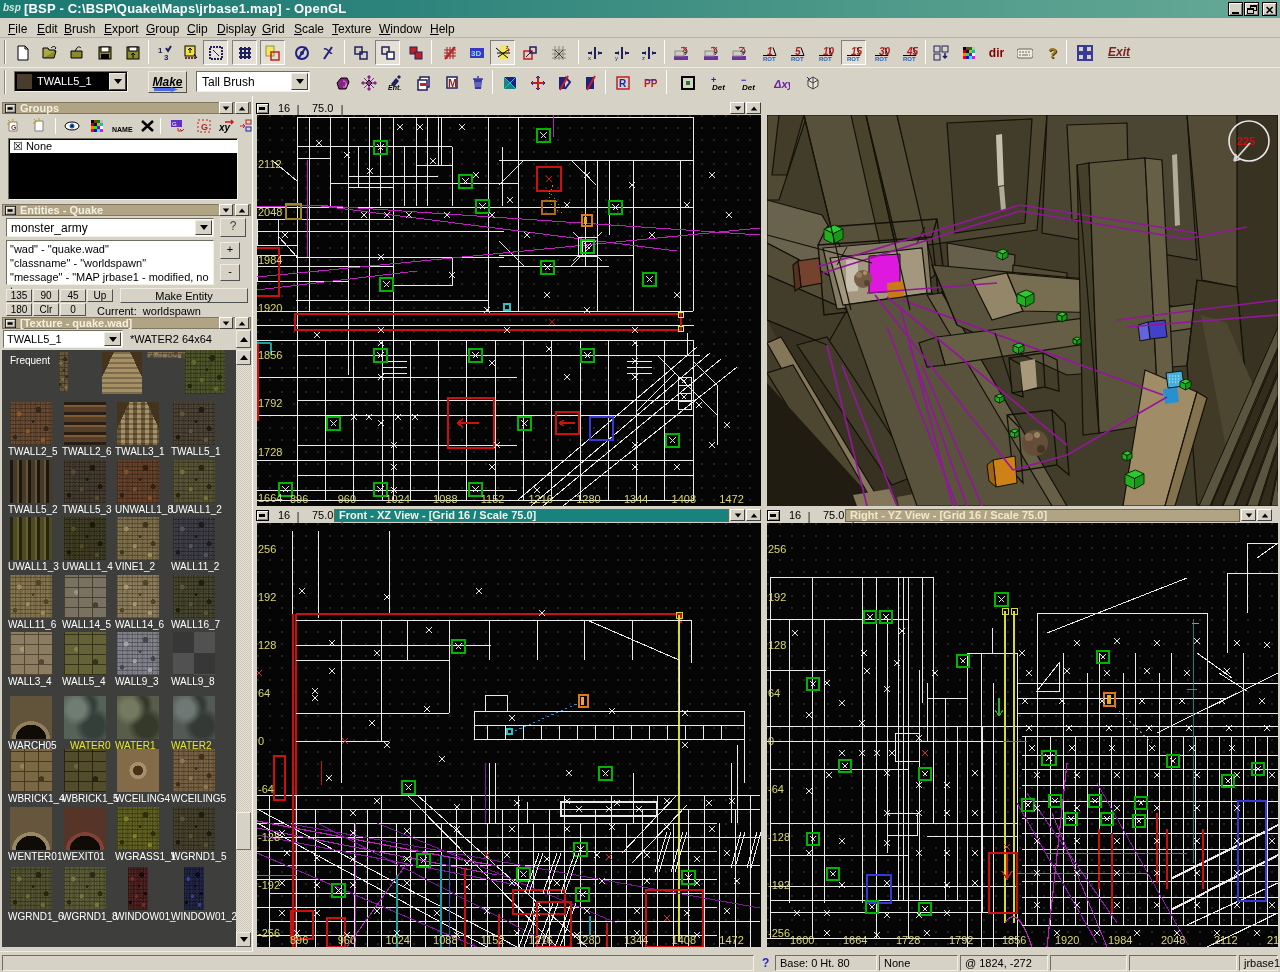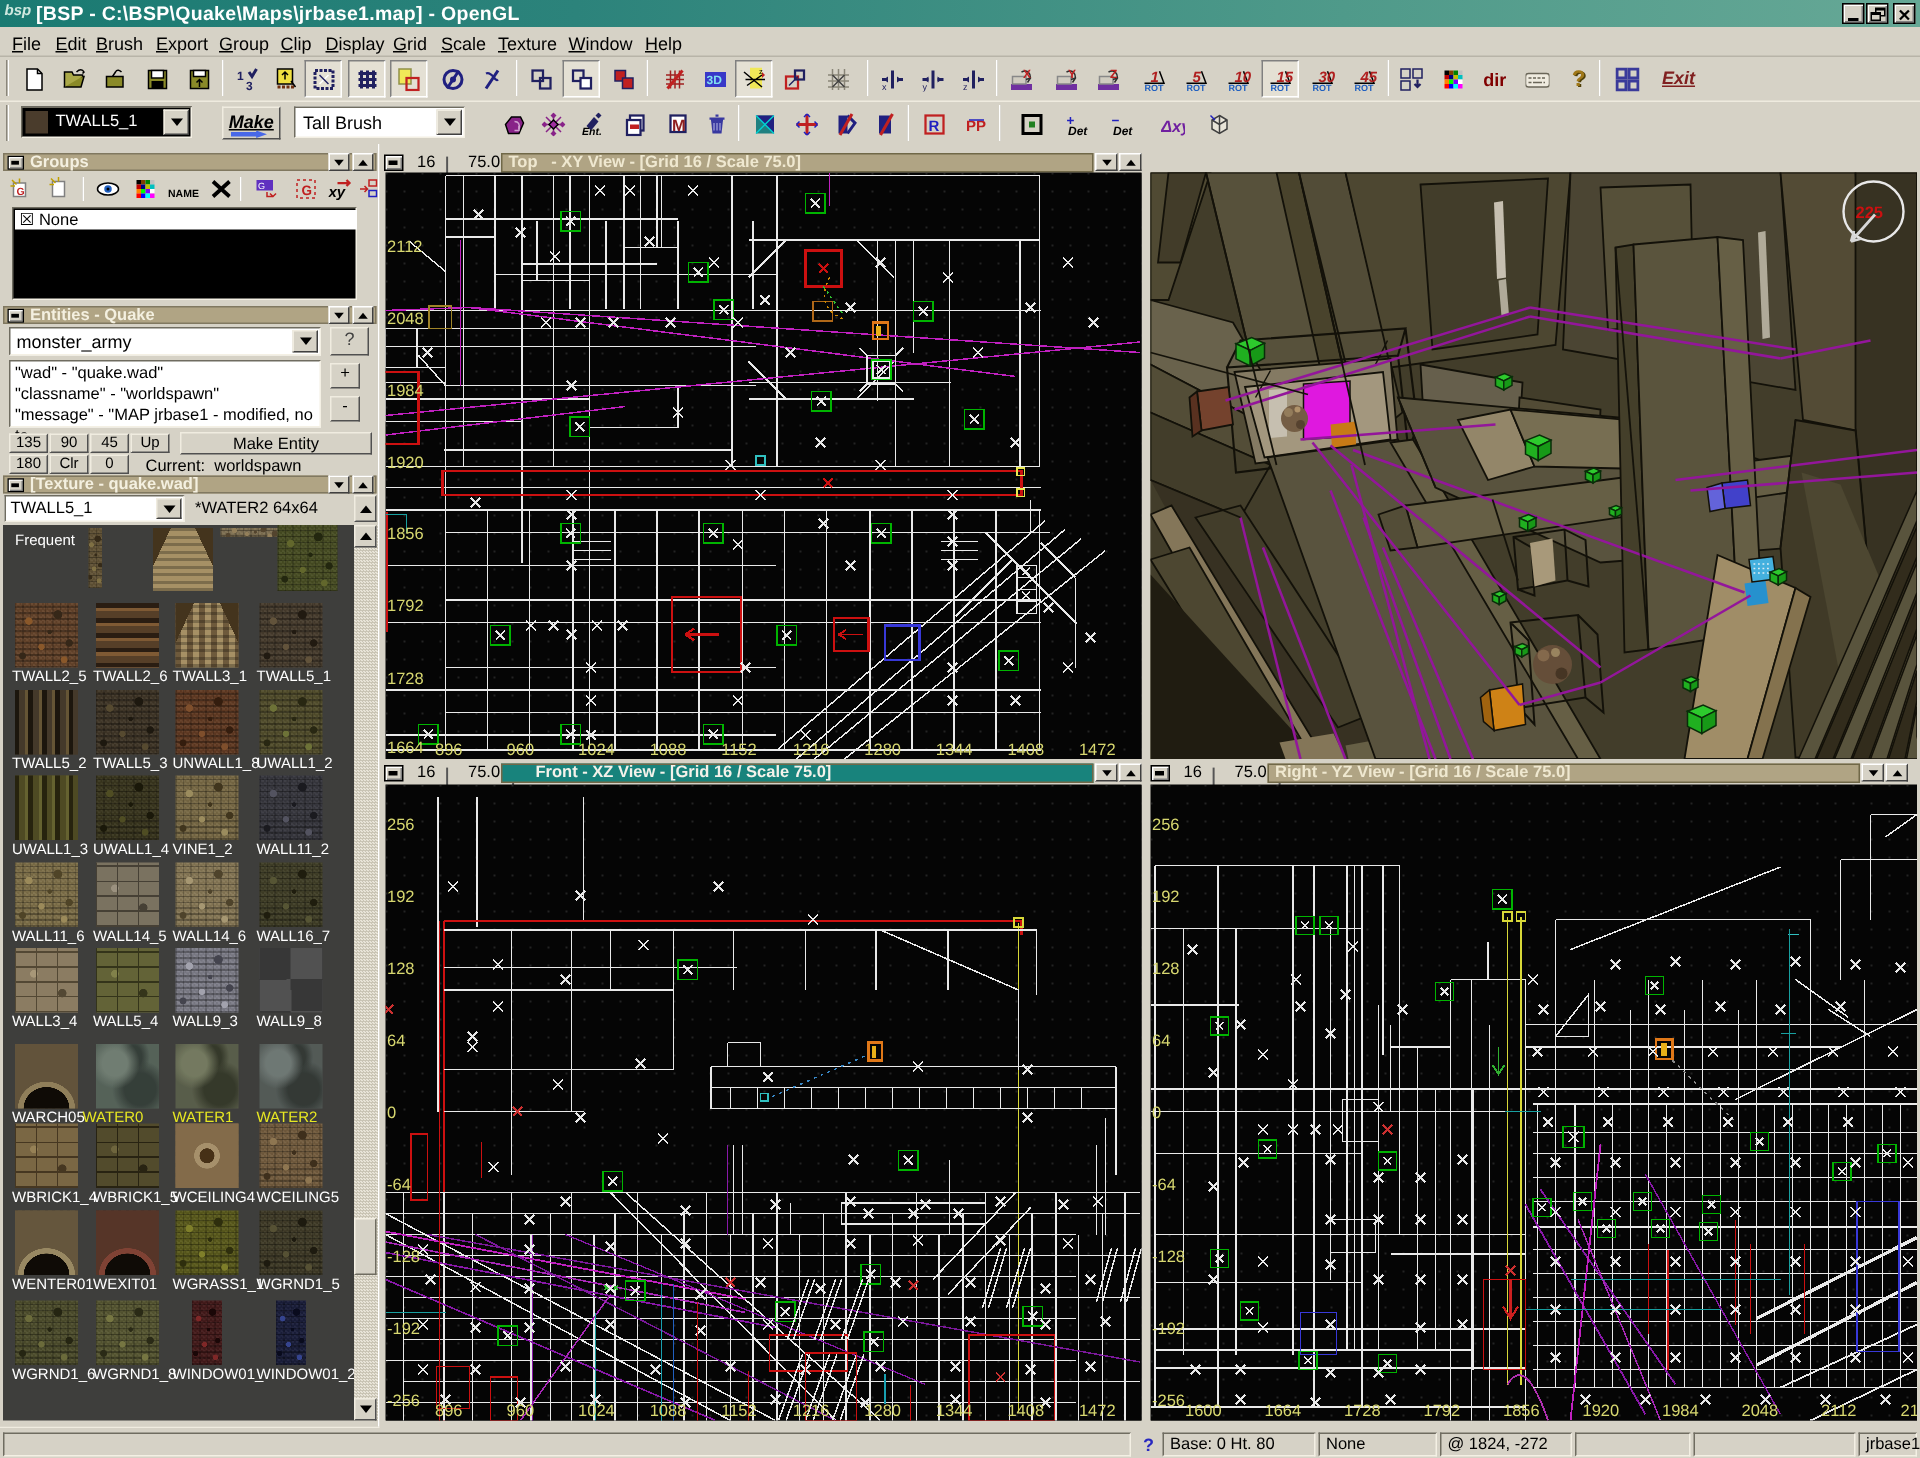--- a/index.html
+++ b/index.html
@@ -640,21 +640,21 @@
 <span class="texlabel" style="left:6px;top:326px;color:#fff;">WALL3_4</span>
 <div class="thumb" style="left:62px;top:282px;width:42px;background:#6c6c3c;background-image:radial-gradient(circle at 22% 28%, #8c8c50 0 5%, transparent 6%),radial-gradient(circle at 68% 18%, #38381c 0 6%, transparent 7%),radial-gradient(circle at 42% 68%, #8c8c50 0 5%, transparent 6%),radial-gradient(circle at 86% 62%, #38381c 0 5%, transparent 6%),radial-gradient(circle at 12% 82%, #38381c 0 4%, transparent 5%),radial-gradient(circle at 55% 45%, #38381c 0 4%, transparent 5%),radial-gradient(circle at 78% 88%, #8c8c50 0 4%, transparent 5%),repeating-linear-gradient(0deg, rgba(0,0,0,0.28) 0 1px, transparent 1px 4px),repeating-linear-gradient(90deg, rgba(0,0,0,0.18) 0 1px, transparent 1px 5px),repeating-conic-gradient(rgba(255,255,255,0.05) 0 25%, rgba(0,0,0,0.07) 0 50%) ;background-size:auto,auto,auto,auto,auto,auto,auto,auto,auto,3px 3px;background-image:repeating-linear-gradient(0deg, #38381c 0 1px, transparent 1px 10px),repeating-linear-gradient(90deg, #38381c 0 1px, transparent 1px 14px),radial-gradient(circle at 30% 40%, #8c8c50 0 6%, transparent 7%),radial-gradient(circle at 75% 70%, #38381c 0 6%, transparent 7%);"></div>
 <span class="texlabel" style="left:60px;top:326px;color:#fff;">WALL5_4</span>
 <div class="thumb" style="left:115px;top:282px;width:42px;background:#8a8a96;background-image:radial-gradient(circle at 22% 28%, #b0b0bc 0 5%, transparent 6%),radial-gradient(circle at 68% 18%, #4a4a55 0 6%, transparent 7%),radial-gradient(circle at 42% 68%, #b0b0bc 0 5%, transparent 6%),radial-gradient(circle at 86% 62%, #4a4a55 0 5%, transparent 6%),radial-gradient(circle at 12% 82%, #4a4a55 0 4%, transparent 5%),radial-gradient(circle at 55% 45%, #4a4a55 0 4%, transparent 5%),radial-gradient(circle at 78% 88%, #b0b0bc 0 4%, transparent 5%),repeating-linear-gradient(0deg, rgba(0,0,0,0.28) 0 1px, transparent 1px 4px),repeating-linear-gradient(90deg, rgba(0,0,0,0.18) 0 1px, transparent 1px 5px),repeating-conic-gradient(rgba(255,255,255,0.05) 0 25%, rgba(0,0,0,0.07) 0 50%) ;background-size:auto,auto,auto,auto,auto,auto,auto,auto,auto,3px 3px;"></div>
 <span class="texlabel" style="left:113px;top:326px;color:#fff;">WALL9_3</span>
 <div class="thumb" style="left:171px;top:282px;width:42px;background:#3c3c3c;background-image:radial-gradient(circle at 22% 28%, #585858 0 5%, transparent 6%),radial-gradient(circle at 68% 18%, #1a1a1a 0 6%, transparent 7%),radial-gradient(circle at 42% 68%, #585858 0 5%, transparent 6%),radial-gradient(circle at 86% 62%, #1a1a1a 0 5%, transparent 6%),radial-gradient(circle at 12% 82%, #1a1a1a 0 4%, transparent 5%),radial-gradient(circle at 55% 45%, #1a1a1a 0 4%, transparent 5%),radial-gradient(circle at 78% 88%, #585858 0 4%, transparent 5%),repeating-linear-gradient(0deg, rgba(0,0,0,0.28) 0 1px, transparent 1px 4px),repeating-linear-gradient(90deg, rgba(0,0,0,0.18) 0 1px, transparent 1px 5px),repeating-conic-gradient(rgba(255,255,255,0.05) 0 25%, rgba(0,0,0,0.07) 0 50%) ;background-size:auto,auto,auto,auto,auto,auto,auto,auto,auto,3px 3px;background-image:conic-gradient(#585858 0 25%, #3c3c3c 25% 50%, #585858 50% 75%, #3c3c3c 75%);background-size:42px 42px;"></div>
 <span class="texlabel" style="left:169px;top:326px;color:#fff;">WALL9_8</span>
 <div class="thumb" style="left:8px;top:346px;width:42px;background:#6a5a40;background-image:radial-gradient(circle at 22% 28%, #9c8a62 0 5%, transparent 6%),radial-gradient(circle at 68% 18%, #241a0e 0 6%, transparent 7%),radial-gradient(circle at 42% 68%, #9c8a62 0 5%, transparent 6%),radial-gradient(circle at 86% 62%, #241a0e 0 5%, transparent 6%),radial-gradient(circle at 12% 82%, #241a0e 0 4%, transparent 5%),radial-gradient(circle at 55% 45%, #241a0e 0 4%, transparent 5%),radial-gradient(circle at 78% 88%, #9c8a62 0 4%, transparent 5%),repeating-linear-gradient(0deg, rgba(0,0,0,0.28) 0 1px, transparent 1px 4px),repeating-linear-gradient(90deg, rgba(0,0,0,0.18) 0 1px, transparent 1px 5px),repeating-conic-gradient(rgba(255,255,255,0.05) 0 25%, rgba(0,0,0,0.07) 0 50%) ;background-size:auto,auto,auto,auto,auto,auto,auto,auto,auto,3px 3px;background-image:radial-gradient(ellipse 60% 55% at 50% 100%, #100c06 0 60%, #9c8a62 61% 75%, #6a5a40 76%),repeating-linear-gradient(90deg, rgba(0,0,0,0.2) 0 2px, transparent 2px 5px);"></div>
 <span class="texlabel" style="left:6px;top:390px;color:#fff;">WARCH05</span>
 <div class="thumb" style="left:62px;top:346px;width:42px;background:#5c6a60;background-image:radial-gradient(circle at 22% 28%, #7a887c 0 5%, transparent 6%),radial-gradient(circle at 68% 18%, #3a443e 0 6%, transparent 7%),radial-gradient(circle at 42% 68%, #7a887c 0 5%, transparent 6%),radial-gradient(circle at 86% 62%, #3a443e 0 5%, transparent 6%),radial-gradient(circle at 12% 82%, #3a443e 0 4%, transparent 5%),radial-gradient(circle at 55% 45%, #3a443e 0 4%, transparent 5%),radial-gradient(circle at 78% 88%, #7a887c 0 4%, transparent 5%),repeating-linear-gradient(0deg, rgba(0,0,0,0.28) 0 1px, transparent 1px 4px),repeating-linear-gradient(90deg, rgba(0,0,0,0.18) 0 1px, transparent 1px 5px),repeating-conic-gradient(rgba(255,255,255,0.05) 0 25%, rgba(0,0,0,0.07) 0 50%) ;background-size:auto,auto,auto,auto,auto,auto,auto,auto,auto,3px 3px;background-image:radial-gradient(ellipse at 30% 30%, #7a887c 0 20%, transparent 40%),radial-gradient(ellipse at 70% 70%, #3a443e 0 25%, transparent 45%),radial-gradient(ellipse at 60% 20%, #3a443e 0 15%, transparent 30%);"></div>
-<span class="texlabel" style="left:53px;top:390px;color:#e8e822;">WATER0</span>
+<span class="texlabel" style="left:68px;top:390px;color:#e8e822;">WATER0</span>
 <div class="thumb" style="left:115px;top:346px;width:42px;background:#606550;background-image:radial-gradient(circle at 22% 28%, #7e8468 0 5%, transparent 6%),radial-gradient(circle at 68% 18%, #3a3e2e 0 6%, transparent 7%),radial-gradient(circle at 42% 68%, #7e8468 0 5%, transparent 6%),radial-gradient(circle at 86% 62%, #3a3e2e 0 5%, transparent 6%),radial-gradient(circle at 12% 82%, #3a3e2e 0 4%, transparent 5%),radial-gradient(circle at 55% 45%, #3a3e2e 0 4%, transparent 5%),radial-gradient(circle at 78% 88%, #7e8468 0 4%, transparent 5%),repeating-linear-gradient(0deg, rgba(0,0,0,0.28) 0 1px, transparent 1px 4px),repeating-linear-gradient(90deg, rgba(0,0,0,0.18) 0 1px, transparent 1px 5px),repeating-conic-gradient(rgba(255,255,255,0.05) 0 25%, rgba(0,0,0,0.07) 0 50%) ;background-size:auto,auto,auto,auto,auto,auto,auto,auto,auto,3px 3px;background-image:radial-gradient(ellipse at 30% 30%, #7e8468 0 20%, transparent 40%),radial-gradient(ellipse at 70% 70%, #3a3e2e 0 25%, transparent 45%),radial-gradient(ellipse at 60% 20%, #3a3e2e 0 15%, transparent 30%);"></div>
 <span class="texlabel" style="left:113px;top:390px;color:#e8e822;">WATER1</span>
 <div class="thumb" style="left:171px;top:346px;width:42px;background:#5a625e;background-image:radial-gradient(circle at 22% 28%, #78827e 0 5%, transparent 6%),radial-gradient(circle at 68% 18%, #383e3a 0 6%, transparent 7%),radial-gradient(circle at 42% 68%, #78827e 0 5%, transparent 6%),radial-gradient(circle at 86% 62%, #383e3a 0 5%, transparent 6%),radial-gradient(circle at 12% 82%, #383e3a 0 4%, transparent 5%),radial-gradient(circle at 55% 45%, #383e3a 0 4%, transparent 5%),radial-gradient(circle at 78% 88%, #78827e 0 4%, transparent 5%),repeating-linear-gradient(0deg, rgba(0,0,0,0.28) 0 1px, transparent 1px 4px),repeating-linear-gradient(90deg, rgba(0,0,0,0.18) 0 1px, transparent 1px 5px),repeating-conic-gradient(rgba(255,255,255,0.05) 0 25%, rgba(0,0,0,0.07) 0 50%) ;background-size:auto,auto,auto,auto,auto,auto,auto,auto,auto,3px 3px;background-image:radial-gradient(ellipse at 30% 30%, #78827e 0 20%, transparent 40%),radial-gradient(ellipse at 70% 70%, #383e3a 0 25%, transparent 45%),radial-gradient(ellipse at 60% 20%, #383e3a 0 15%, transparent 30%);"></div>
 <span class="texlabel" style="left:169px;top:390px;color:#e8e822;">WATER2</span>
 <div class="thumb" style="left:8px;top:399px;width:42px;background:#85704a;background-image:radial-gradient(circle at 22% 28%, #a38c5e 0 5%, transparent 6%),radial-gradient(circle at 68% 18%, #4c3c24 0 6%, transparent 7%),radial-gradient(circle at 42% 68%, #a38c5e 0 5%, transparent 6%),radial-gradient(circle at 86% 62%, #4c3c24 0 5%, transparent 6%),radial-gradient(circle at 12% 82%, #4c3c24 0 4%, transparent 5%),radial-gradient(circle at 55% 45%, #4c3c24 0 4%, transparent 5%),radial-gradient(circle at 78% 88%, #a38c5e 0 4%, transparent 5%),repeating-linear-gradient(0deg, rgba(0,0,0,0.28) 0 1px, transparent 1px 4px),repeating-linear-gradient(90deg, rgba(0,0,0,0.18) 0 1px, transparent 1px 5px),repeating-conic-gradient(rgba(255,255,255,0.05) 0 25%, rgba(0,0,0,0.07) 0 50%) ;background-size:auto,auto,auto,auto,auto,auto,auto,auto,auto,3px 3px;background-image:repeating-linear-gradient(0deg, #4c3c24 0 1px, transparent 1px 10px),repeating-linear-gradient(90deg, #4c3c24 0 1px, transparent 1px 14px),radial-gradient(circle at 30% 40%, #a38c5e 0 6%, transparent 7%),radial-gradient(circle at 75% 70%, #4c3c24 0 6%, transparent 7%);"></div>
 <span class="texlabel" style="left:6px;top:443px;color:#fff;">WBRICK1_4</span>
 <div class="thumb" style="left:62px;top:399px;width:42px;background:#595130;background-image:radial-gradient(circle at 22% 28%, #786e42 0 5%, transparent 6%),radial-gradient(circle at 68% 18%, #2c2614 0 6%, transparent 7%),radial-gradient(circle at 42% 68%, #786e42 0 5%, transparent 6%),radial-gradient(circle at 86% 62%, #2c2614 0 5%, transparent 6%),radial-gradient(circle at 12% 82%, #2c2614 0 4%, transparent 5%),radial-gradient(circle at 55% 45%, #2c2614 0 4%, transparent 5%),radial-gradient(circle at 78% 88%, #786e42 0 4%, transparent 5%),repeating-linear-gradient(0deg, rgba(0,0,0,0.28) 0 1px, transparent 1px 4px),repeating-linear-gradient(90deg, rgba(0,0,0,0.18) 0 1px, transparent 1px 5px),repeating-conic-gradient(rgba(255,255,255,0.05) 0 25%, rgba(0,0,0,0.07) 0 50%) ;background-size:auto,auto,auto,auto,auto,auto,auto,auto,auto,3px 3px;background-image:repeating-linear-gradient(0deg, #2c2614 0 1px, transparent 1px 10px),repeating-linear-gradient(90deg, #2c2614 0 1px, transparent 1px 14px),radial-gradient(circle at 30% 40%, #786e42 0 6%, transparent 7%),radial-gradient(circle at 75% 70%, #2c2614 0 6%, transparent 7%);"></div>
 <span class="texlabel" style="left:60px;top:443px;color:#fff;">WBRICK1_5</span>
 <div class="thumb" style="left:115px;top:399px;width:42px;background:#8e7450;background-image:radial-gradient(circle at 22% 28%, #b49c74 0 5%, transparent 6%),radial-gradient(circle at 68% 18%, #4c3418 0 6%, transparent 7%),radial-gradient(circle at 42% 68%, #b49c74 0 5%, transparent 6%),radial-gradient(circle at 86% 62%, #4c3418 0 5%, transparent 6%),radial-gradient(circle at 12% 82%, #4c3418 0 4%, transparent 5%),radial-gradient(circle at 55% 45%, #4c3418 0 4%, transparent 5%),radial-gradient(circle at 78% 88%, #b49c74 0 4%, transparent 5%),repeating-linear-gradient(0deg, rgba(0,0,0,0.28) 0 1px, transparent 1px 4px),repeating-linear-gradient(90deg, rgba(0,0,0,0.18) 0 1px, transparent 1px 5px),repeating-conic-gradient(rgba(255,255,255,0.05) 0 25%, rgba(0,0,0,0.07) 0 50%) ;background-size:auto,auto,auto,auto,auto,auto,auto,auto,auto,3px 3px;background-image:radial-gradient(circle at 50% 50%, #4c3418 0 16%, #b49c74 17% 28%, #8e7450 29%),repeating-linear-gradient(45deg, rgba(0,0,0,0.15) 0 2px, transparent 2px 5px);"></div>
 <span class="texlabel" style="left:113px;top:443px;color:#fff;">WCEILING4</span>
@@ -690,23 +690,20 @@
     </div>
 <div class="abs raised" style="left:0;top:462px;width:15px;height:38px;background:#d6d2c6;"></div>
 </div>
 <div class="abs" style="left:253px;top:96px;width:511px;height:412px;background:#d6d2c6;">
 <div class="abs" style="left:1px;top:6px;width:508px;height:13px;background:#d6d2c6;">
       <div class="minbox" style="left:2px;top:1px;"></div>
       <span class="abs" style="left:24px;top:0px;font-size:11px;color:#000;">16</span>
       <span class="abs" style="left:42px;top:1px;color:#555;">|</span>
       <span class="abs" style="left:58px;top:0px;font-size:11px;color:#000;">75.0</span>
       <span class="abs" style="left:86px;top:1px;color:#555;">|</span>
-      <div class="abs" style="left:80px;top:0px;right:33px;height:13px;background:#b0a484;border:1px solid #706848;">
-        <span class="abs" style="left:4px;top:-1px;font-size:11px;font-weight:bold;color:#efe8d0;white-space:nowrap;">Top&nbsp;&nbsp; - XY View - [Grid 16 / Scale  75.0]</span>
-      </div>
       <div class="vpbtn" style="right:17px;top:0px;">
         <div class="arr-d" style="transform:scale(0.8);"></div>
       </div>
       <div class="vpbtn" style="right:1px;top:0px;">
         <div class="arr-u" style="transform:scale(0.8);"></div>
       </div>
     </div>
 <div class="abs" style="left:4px;top:19px;width:504px;height:391px;background:#050505;">
 <svg width="504" height="391" viewBox="0 0 504 391" shape-rendering="crispEdges">
         <defs>
@@ -1114,21 +1111,21 @@
 </div>
   </div>
 <div class="abs" style="left:253px;top:508px;width:511px;height:444px;background:#d6d2c6;">
 <div class="abs" style="left:1px;top:1px;width:508px;height:13px;background:#d6d2c6;">
       <div class="minbox" style="left:2px;top:1px;"></div>
       <span class="abs" style="left:24px;top:0px;font-size:11px;color:#000;">16</span>
       <span class="abs" style="left:42px;top:1px;color:#555;">|</span>
       <span class="abs" style="left:58px;top:0px;font-size:11px;color:#000;">75.0</span>
       <span class="abs" style="left:86px;top:1px;color:#555;">|</span>
       <div class="abs" style="left:80px;top:0px;right:33px;height:13px;background:#18837c;border:1px solid #706848;">
-        <span class="abs" style="left:22px;top:-1px;font-size:11px;font-weight:bold;color:#f4f2ea;white-space:nowrap;">Front - XZ View - [Grid 16 / Scale  75.0]</span>
+        <span class="abs" style="left:4px;top:-1px;font-size:11px;font-weight:bold;color:#f4f2ea;white-space:nowrap;">Front - XZ View - [Grid 16 / Scale  75.0]</span>
       </div>
       <div class="vpbtn" style="right:17px;top:0px;">
         <div class="arr-d" style="transform:scale(0.8);"></div>
       </div>
       <div class="vpbtn" style="right:1px;top:0px;">
         <div class="arr-u" style="transform:scale(0.8);"></div>
       </div>
     </div>
 <div class="abs" style="left:4px;top:15px;width:504px;height:424px;background:#050505;">
 <svg width="504" height="424" viewBox="0 0 504 424" shape-rendering="crispEdges">

